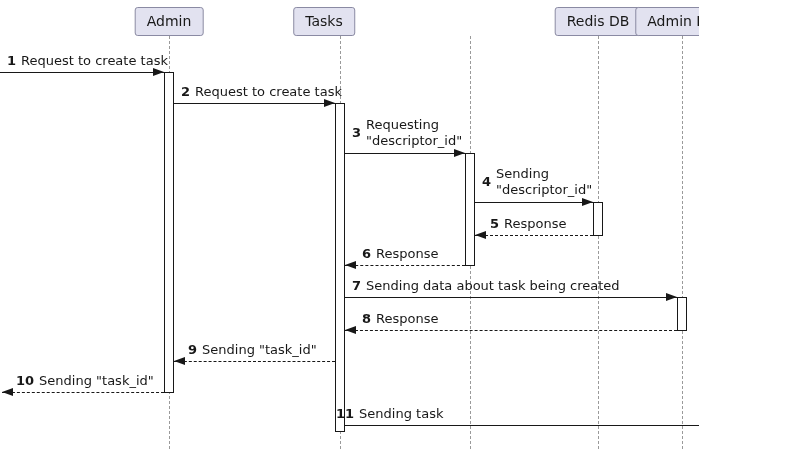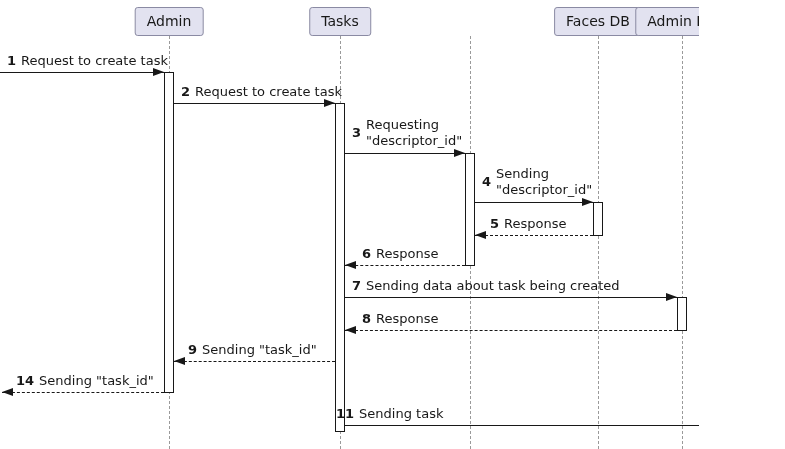--- a/index.html
+++ b/index.html
@@ -73,22 +73,22 @@
 <div id="canvas">
 
   <div class="lifeline" style="left:169px"></div>
   <div class="lifeline" style="left:340px"></div>
   <div class="lifeline" style="left:470px"></div>
   <div class="lifeline" style="left:598px"></div>
   <div class="lifeline" style="left:682px"></div>
   <div class="lifeline" style="left:754px"></div>
 
   <div class="pbox" style="left:169px">Admin</div>
-  <div class="pbox" style="left:340px">Tasks</div>
-  <div class="pbox" style="left:598px">Faces DB</div>
+  <div class="pbox" style="left:324px">Tasks</div>
+  <div class="pbox" style="left:598px">Redis DB</div>
   <div class="pbox" style="left:682px">Admin DB</div>
 
   <div class="activation" style="left:164px; top:72px;  height:321px"></div>
   <div class="activation" style="left:335px; top:103px; height:329px"></div>
   <div class="activation" style="left:465px; top:153px; height:113px"></div>
   <div class="activation" style="left:593px; top:202px; height:34px"></div>
   <div class="activation" style="left:677px; top:297px; height:34px"></div>
 
   <div class="mlabel" style="left:7px; top:53px">
     <span class="num">1</span>
@@ -149,21 +149,21 @@
   <div class="ah ah-l" style="left:345px; top:326px"></div>
 
   <div class="mlabel" style="left:188px; top:342px">
     <span class="num">9</span>
     <span class="mtext">Sending "task_id"</span>
   </div>
   <div class="mline dashed" style="left:174px; top:361px; width:161px"></div>
   <div class="ah ah-l" style="left:174px; top:357px"></div>
 
   <div class="mlabel" style="left:16px; top:373px">
-    <span class="num">14</span>
+    <span class="num">10</span>
     <span class="mtext">Sending "task_id"</span>
   </div>
   <div class="mline dashed" style="left:2px; top:392px; width:162px"></div>
   <div class="ah ah-l" style="left:2px; top:388px"></div>
 
   <div class="mlabel" style="left:336px; top:406px">
     <span class="num">11</span>
     <span class="mtext">Sending task</span>
   </div>
   <div class="mline solid" style="left:345px; top:425px; width:409px"></div>

